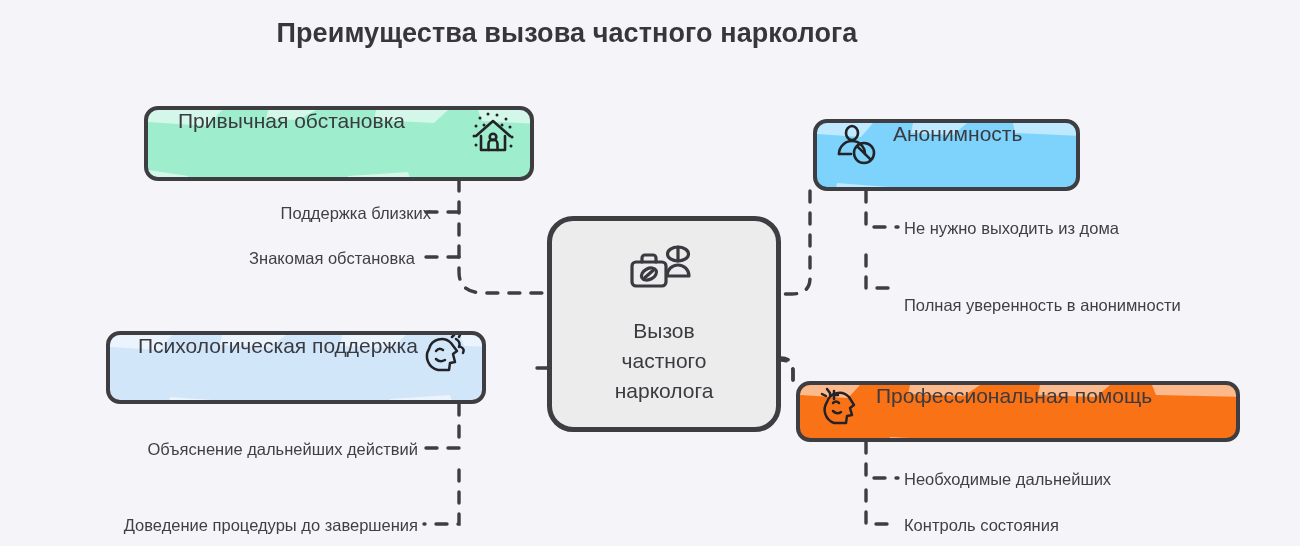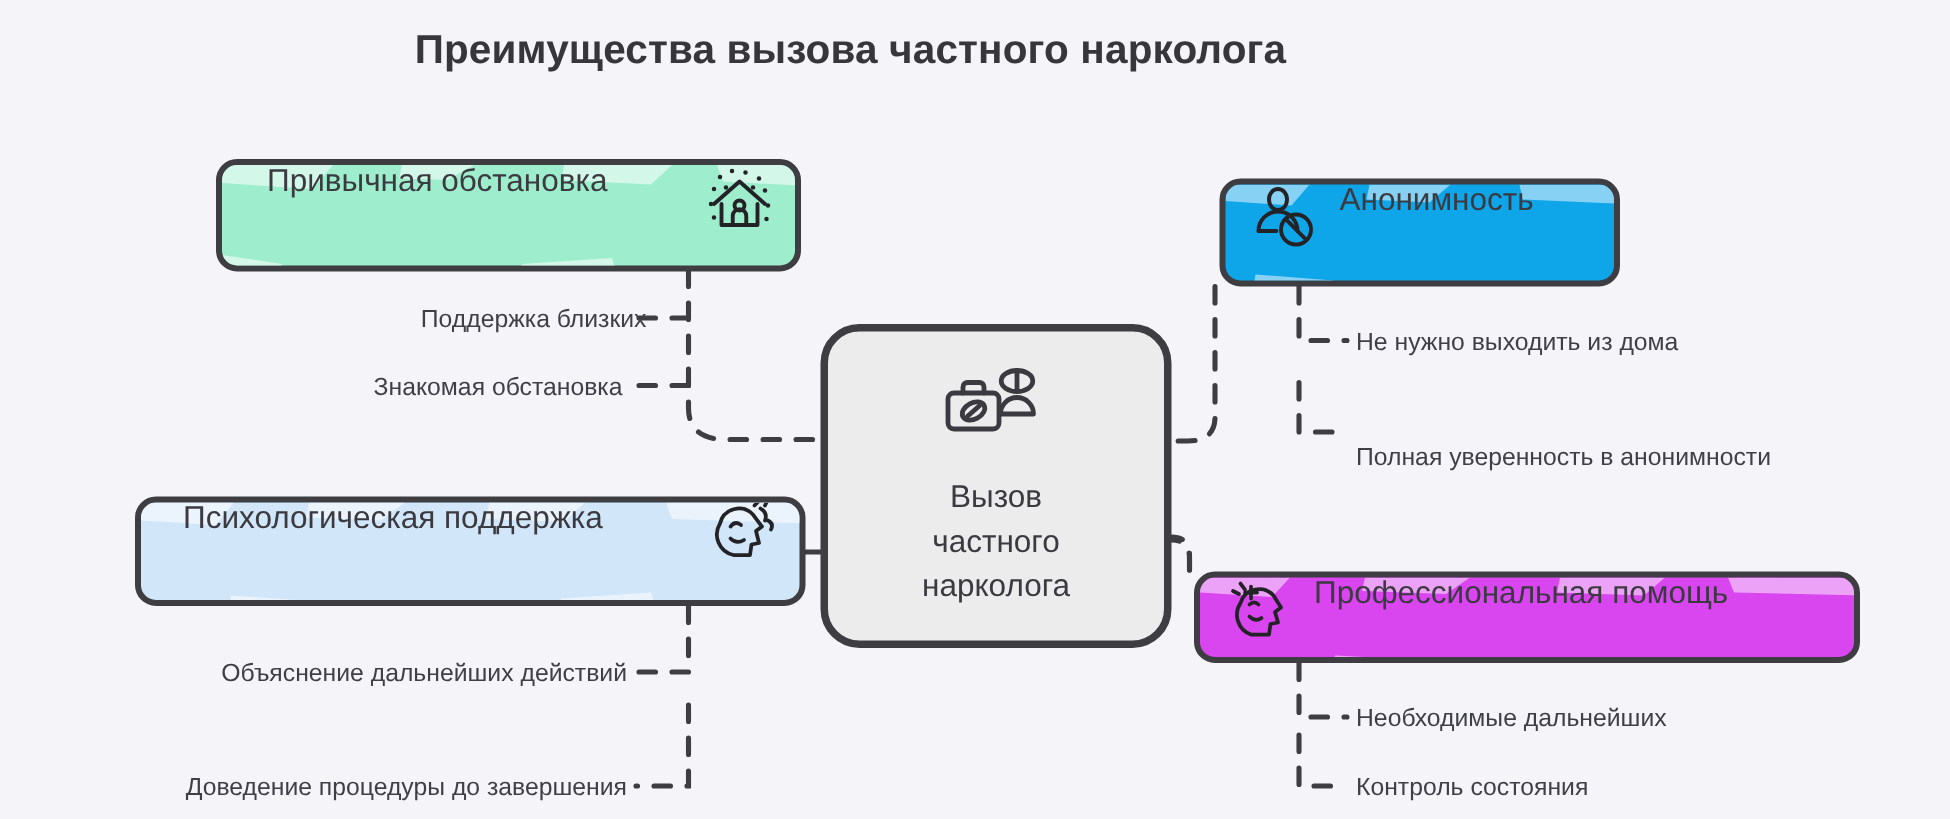--- a/index.html
+++ b/index.html
@@ -54,23 +54,23 @@
     white-space: nowrap;
     line-height: 1;
   }
   .node .ico {
     display: flex;
     align-items: center;
     justify-content: center;
     flex: none;
   }
   .node-green   { background: #9eeecd; }
-  .node-pink    { background: #0ea5e9; }
+  .node-pink    { background: #7dd3fc; }
   .node-blue    { background: #d2e6f9; }
-  .node-yellow  { background: #d946ef; }
+  .node-yellow  { background: #f97316; }
 
   
   .wash {
     position: absolute;
     left: 0; top: 0; right: 0; bottom: 0;
     pointer-events: none;
   }
 
   
   #center-node {
@@ -221,21 +221,21 @@
         <path d="M4,31 h12"></path>
         <circle cx="29" cy="30" r="10"></circle>
         <line x1="22.3" y1="23.3" x2="35.7" y2="36.7"></line>
       </svg>
     </span>
     <span class="label" style="position:relative;">Анонимность</span>
   </div>
   <div class="leaf right" style="left:904px; top:220px;">Не нужно выходить из дома</div>
   <div class="leaf right" style="left:904px; top:281px;margin-top:16px;">Полная уверенность в анонимности</div>
 
-  <div class="node node-blue" style="left:90px; top:331px; width:447px; height:73px; padding:0 14px 0 28px; justify-content:space-between;">
+  <div class="node node-blue" style="left:106px; top:331px; width:380px; height:73px; padding:0 14px 0 28px; justify-content:space-between;">
     <span class="wash">
       <svg width="447" height="73" viewBox="0 0 447 73">
         <g fill="#ffffff" opacity="0.55">
           <polygon points="0,0 62,0 50,15 0,12"></polygon>
           <polygon points="112,0 176,0 160,12 110,10"></polygon>
           <polygon points="232,0 296,0 282,13 230,11"></polygon>
           <polygon points="350,0 447,0 447,14 354,11"></polygon>
           <polygon points="60,62 118,66 116,73 58,73"></polygon>
           <polygon points="280,64 340,60 344,73 278,73"></polygon>
         </g>

